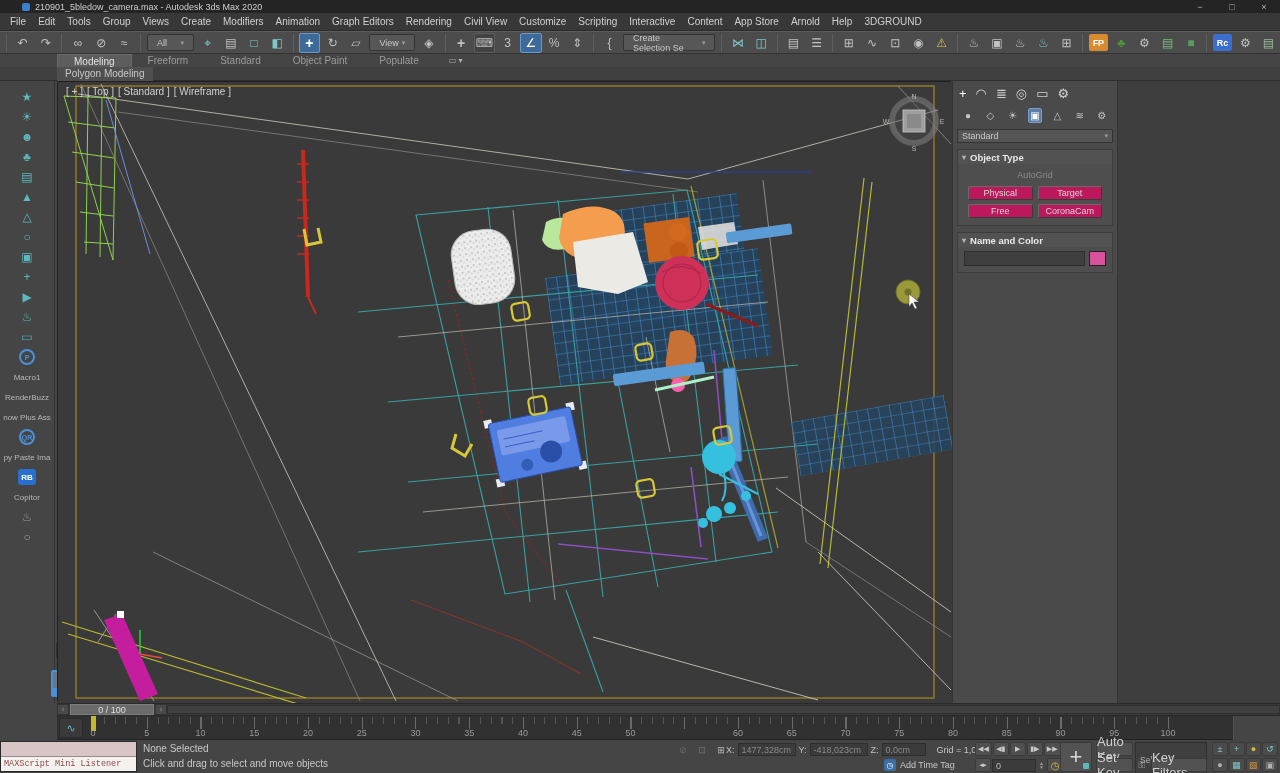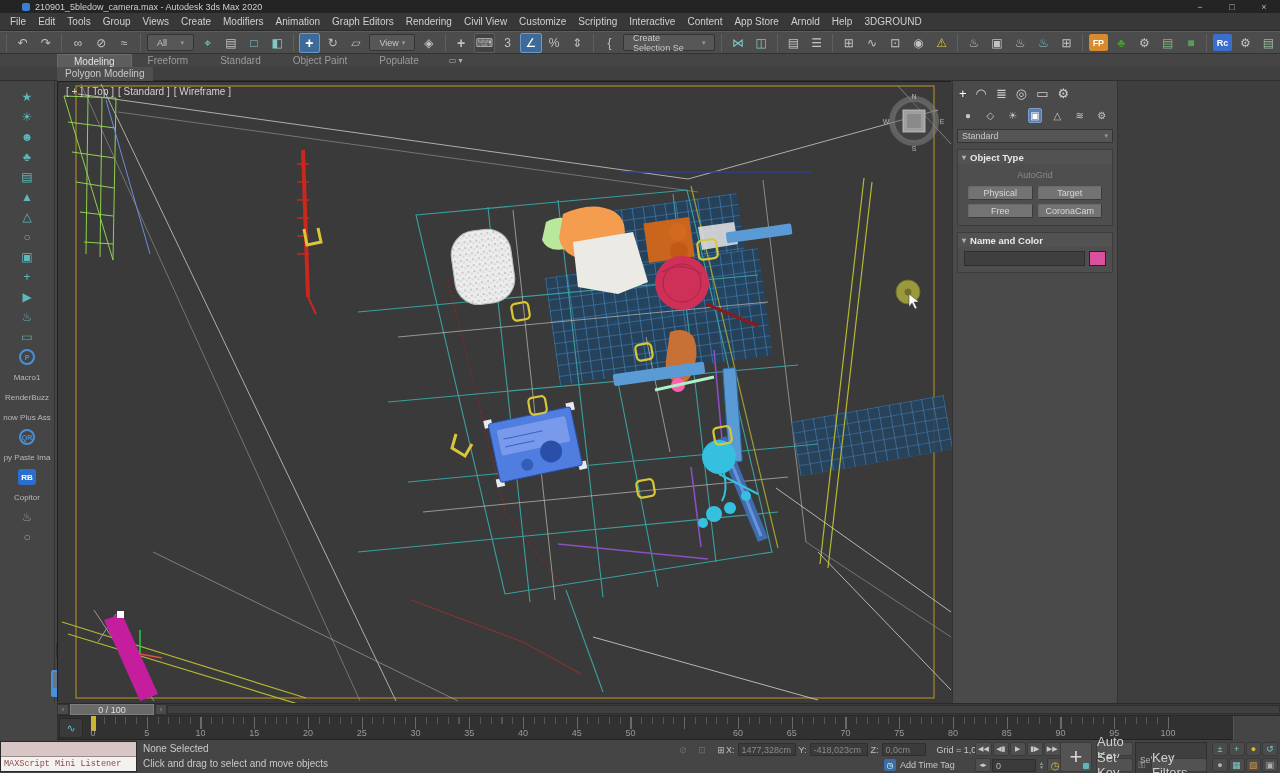--- a/index.html
+++ b/index.html
@@ -67,21 +67,21 @@
   #panel-categories { display:flex; align-items:center; height:20px; padding:0 8px; gap:8px; }
   .panel-cat { color:#c6c6c6; font-size:10px; width:15px; height:15px; display:flex; align-items:center; justify-content:center; border-radius:2px; }
   .panel-cat.active { background:#5c7ea8; border:1px solid #7a9cc6; color:#fff; }
   #object-dd { margin:4px 4px 0 4px; height:14px; background:#555; border:1px solid #333; color:#c8c8c8; display:flex; align-items:center; justify-content:space-between; padding:0 4px; font-size:9px; }
   .rollout { margin:6px 4px 0 4px; border:1px solid #3c3c3c; }
   .rollout-header { height:14px; background:#525252; color:#e8e8e8; font-weight:bold; font-size:9.5px; display:flex; align-items:center; padding:0 4px; gap:4px; }
   .rollout-marker { color:#b0b0b0; font-size:8px; }
   .rollout-body { background:#4e4e4e; padding:4px 4px 7px 4px; }
   #autogrid { text-align:center; color:#8a8a8a; font-size:9px; margin:2px 0 6px 0; }
   #objtype-buttons { display:grid; grid-template-columns:1fr 1fr; gap:4px 5px; padding:0 6px; }
-  .objtype-btn { height:14px; background:#737373; border:1px solid #6a6a6a; border-bottom-color:#3a3a3a; border-right-color:#3a3a3a; color:#d8d8d8; font-size:9px; display:flex; align-items:center; justify-content:center; border-radius:2px; }
+  .objtype-btn { height:14px; background:#be185d; border:1px solid #6a6a6a; border-bottom-color:#3a3a3a; border-right-color:#3a3a3a; color:#d8d8d8; font-size:9px; display:flex; align-items:center; justify-content:center; border-radius:2px; }
   #namecolor-body { display:flex; align-items:center; gap:4px; padding:4px 6px 6px 6px; }
   #name-field { flex:1; height:15px; background:#3f3f3f; border:1px solid #2e2e2e; }
   #color-swatch { width:17px; height:15px; background:#d9519c; border:1px solid #222; }
   #rightvoid { position:absolute; left:1117px; top:0; width:163px; height:622px; background:#3e3e3e; border-left:1px solid #333; }
 
   
   #timeslider { position:absolute; left:57px; top:703px; width:1223px; height:13px; background:#383838; border-top:1px solid #2a2a2a; border-bottom:1px solid #2a2a2a; display:flex; align-items:center; }
   .ts-arrow { width:12px; height:11px; background:#4a4a4a; color:#9a9a9a; font-size:8px; display:flex; align-items:center; justify-content:center; border:1px solid #333; }
   #ts-handle { width:84px; height:11px; background:#6a6a6a; border:1px solid #7d7d7d; color:#e0e0e0; font-size:9px; display:flex; align-items:center; justify-content:center; margin:0 1px; }
   #ts-track { flex:1; height:9px; background:#404040; border:1px solid #303030; }

